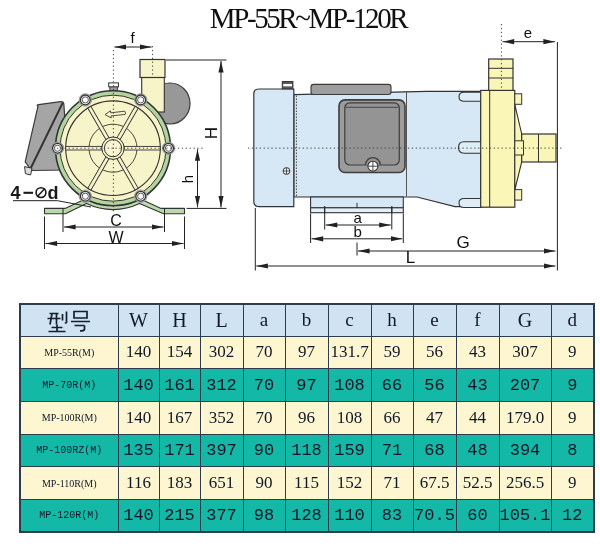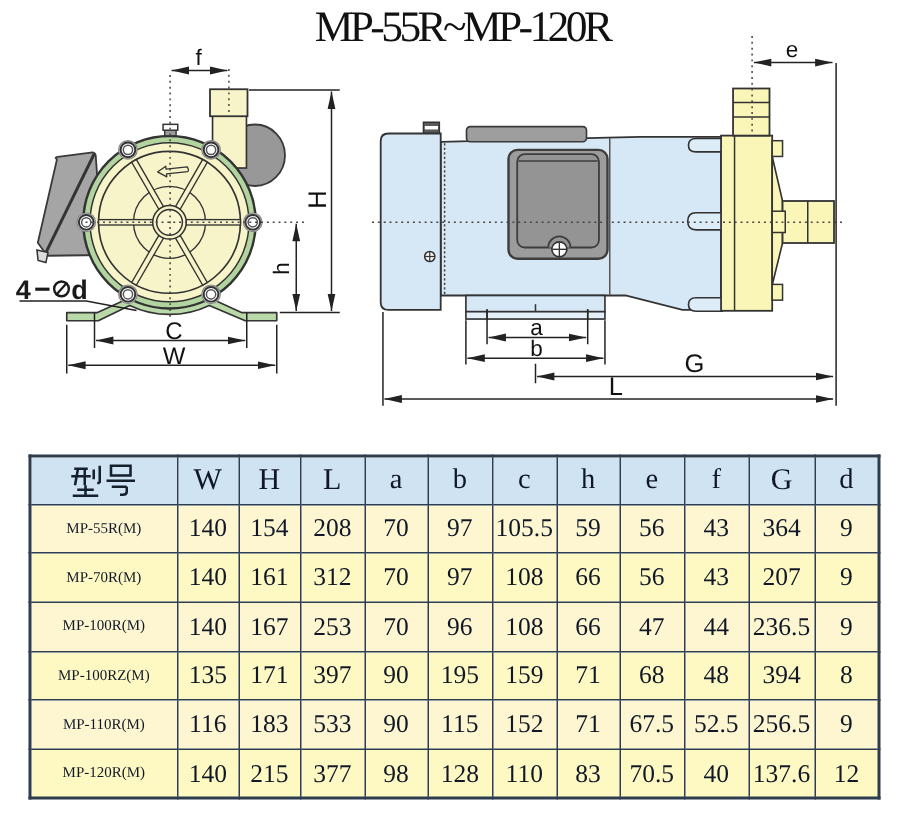--- a/index.html
+++ b/index.html
@@ -7,21 +7,21 @@
         font-family:"Liberation Sans", sans-serif;}
   #title{position:absolute;left:8px;top:2px;width:600px;text-align:center;
          font-family:"Liberation Serif", serif;font-size:29px;letter-spacing:-2.4px;color:#111;}
   table.spec{position:absolute;left:19px;top:303px;border-collapse:collapse;
        table-layout:fixed;font-family:"Liberation Serif", serif;color:#101828;}
   table.spec td, table.spec th{border:1.2px solid #2d3d4e;text-align:center;vertical-align:middle;
        padding:0;font-weight:normal;overflow:hidden;}
   table.spec{border:2px solid #2d3d4e;}
   tr.hd td{background:#cfe3f2;font-size:20px;}
   tr.r1 td{background:#fdf6d1;}
-  tr.r2 td{background:#fef9c3;}
+  tr.r2 td{background:#14b8a6;font-family:Liberation Mono, monospace;}
   td.mod{font-size:10px;}
   td.num{font-size:17px;}
 </style>
 </head>
 <body>
 <div id="page">
 
 <div id="title">MP-55R~MP-120R</div>
 
 <svg id="drawing" width="600" height="546" viewBox="0 0 600 546" style="position:absolute;left:0;top:0">
@@ -310,95 +310,95 @@
           <td style="font-size:19px">h</td>
           <td style="font-size:19px">e</td>
   <td style="font-size:19px">f</td>
           <td>G</td>
           <td style="font-size:19px">d</td>
 </tr>
 <tr class="r1" style="height:32.7px">
           <td class="mod">MP-55R(M)</td>
           <td class="num">140</td>
           <td class="num">154</td>
-          <td class="num">208</td>
+          <td class="num">302</td>
           <td class="num">70</td>
           <td class="num">97</td>
-          <td class="num">105.5</td>
+          <td class="num">131.7</td>
           <td class="num">59</td>
           <td class="num">56</td>
           <td class="num">43</td>
-          <td class="num">364</td>
+          <td class="num">307</td>
           <td class="num">9</td>
         </tr>
 <tr class="r2" style="height:32.7px">
           <td class="mod">MP-70R(M)</td>
           <td class="num">140</td>
           <td class="num">161</td>
           <td class="num">312</td>
           <td class="num">70</td>
           <td class="num">97</td>
           <td class="num">108</td>
           <td class="num">66</td>
           <td class="num">56</td>
           <td class="num">43</td>
           <td class="num">207</td>
           <td class="num">9</td>
         </tr>
 <tr class="r1" style="height:32.7px">
           <td class="mod">MP-100R(M)</td>
           <td class="num">140</td>
           <td class="num">167</td>
-          <td class="num">253</td>
+          <td class="num">352</td>
           <td class="num">70</td>
           <td class="num">96</td>
           <td class="num">108</td>
           <td class="num">66</td>
           <td class="num">47</td>
           <td class="num">44</td>
-          <td class="num">236.5</td>
+          <td class="num">179.0</td>
           <td class="num">9</td>
         </tr>
 <tr class="r2" style="height:32.7px">
           <td class="mod">MP-100RZ(M)</td>
           <td class="num">135</td>
           <td class="num">171</td>
           <td class="num">397</td>
           <td class="num">90</td>
-          <td class="num">195</td>
+          <td class="num">118</td>
           <td class="num">159</td>
           <td class="num">71</td>
           <td class="num">68</td>
           <td class="num">48</td>
           <td class="num">394</td>
           <td class="num">8</td>
         </tr>
 <tr class="r1" style="height:32.7px">
           <td class="mod">MP-110R(M)</td>
           <td class="num">116</td>
           <td class="num">183</td>
-          <td class="num">533</td>
+          <td class="num">651</td>
           <td class="num">90</td>
           <td class="num">115</td>
           <td class="num">152</td>
           <td class="num">71</td>
           <td class="num">67.5</td>
           <td class="num">52.5</td>
           <td class="num">256.5</td>
           <td class="num">9</td>
         </tr>
 <tr class="r2" style="height:32.7px">
           <td class="mod">MP-120R(M)</td>
           <td class="num">140</td>
           <td class="num">215</td>
           <td class="num">377</td>
           <td class="num">98</td>
           <td class="num">128</td>
           <td class="num">110</td>
           <td class="num">83</td>
           <td class="num">70.5</td>
-          <td class="num">40</td>
-          <td class="num">137.6</td>
+          <td class="num">60</td>
+          <td class="num">105.1</td>
           <td class="num">12</td>
         </tr>
 </tbody>
     </table>
 </div>
 
 </body></html>

